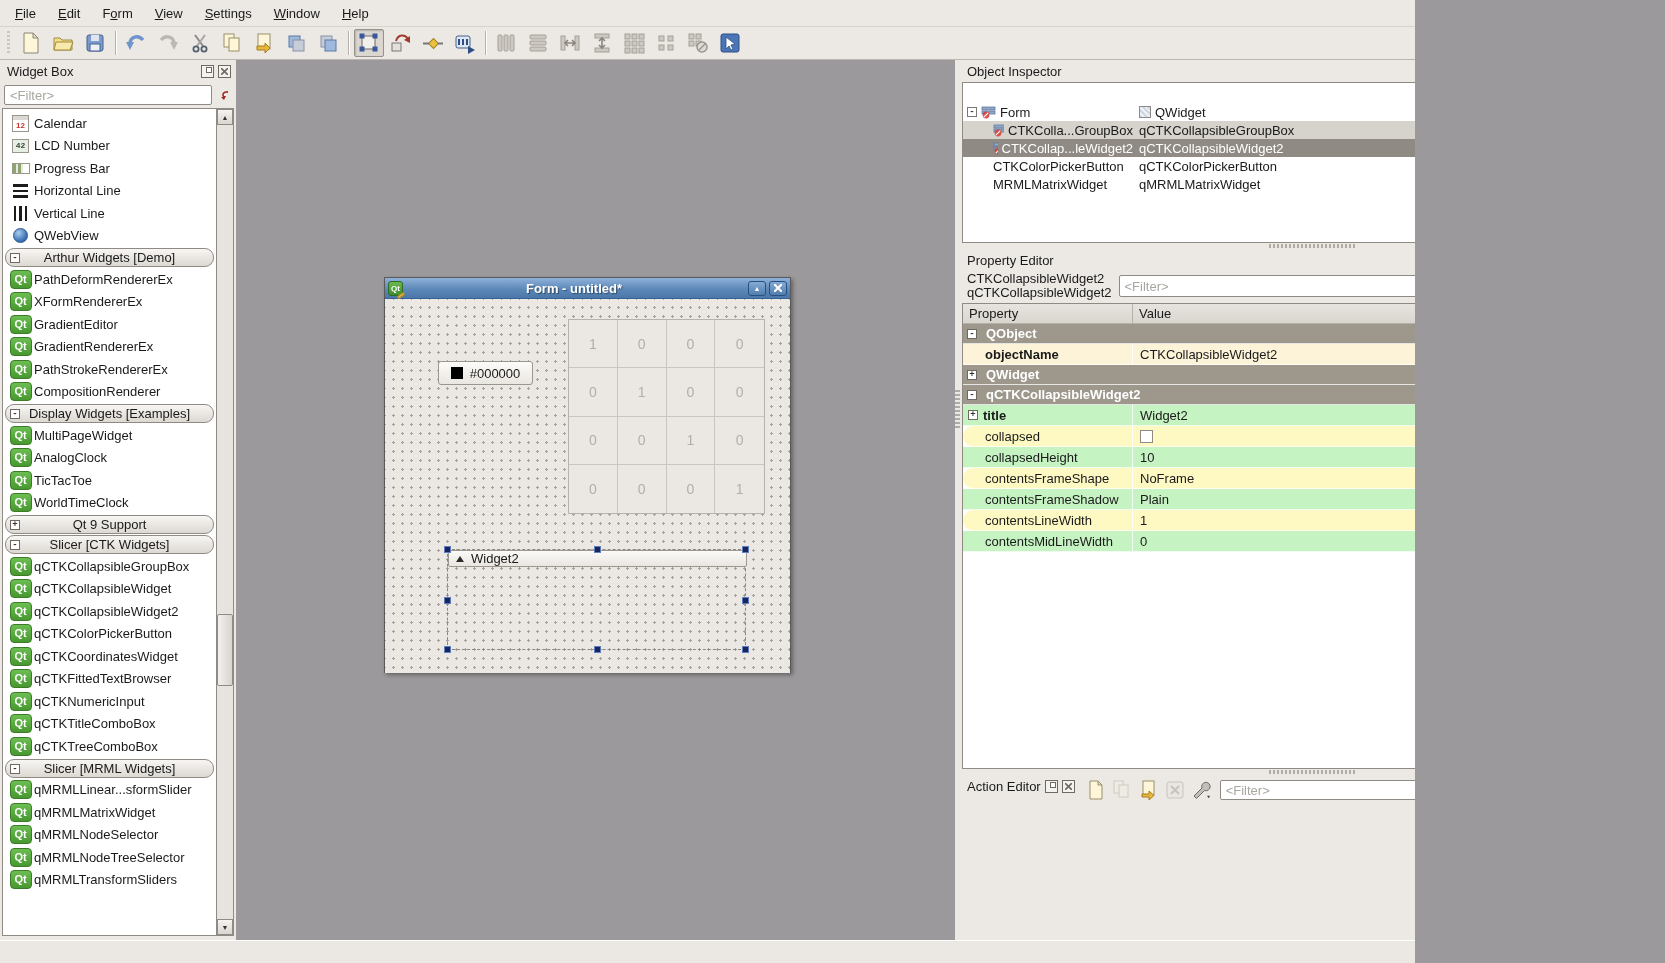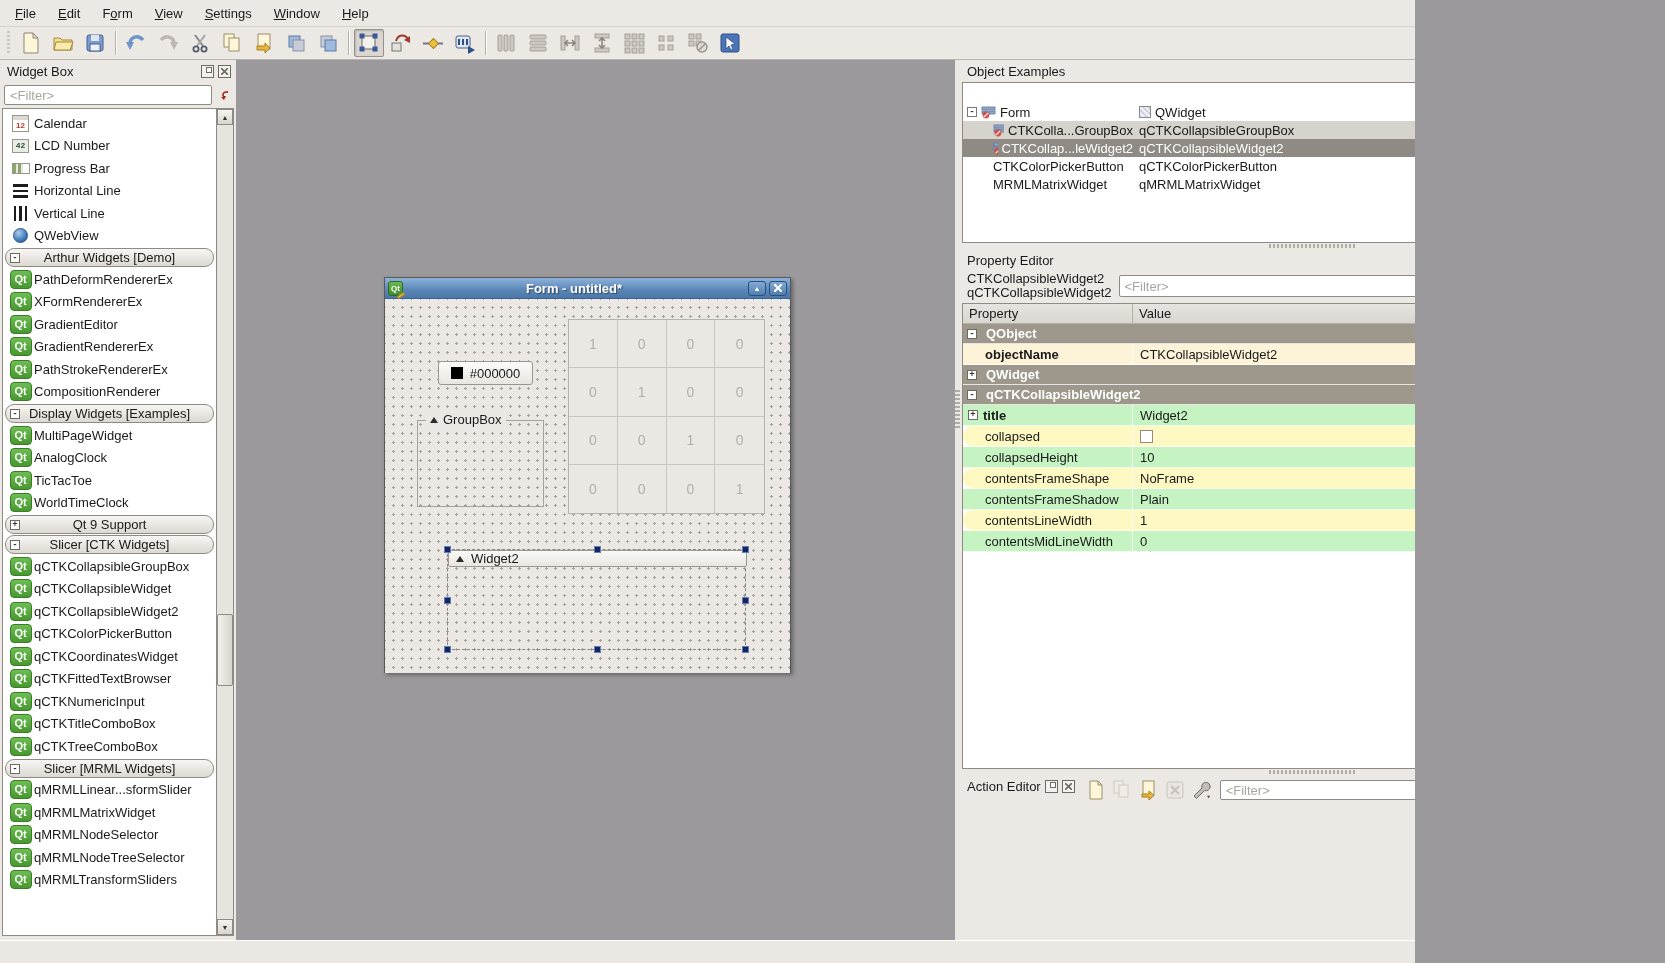--- a/index.html
+++ b/index.html
@@ -557,26 +557,20 @@
             </svg>
           </span>
       </div>
       <div class="fw-body">
 
         <div class="color-button">
           <span class="color-swatch"></span>
           <span>#000000</span>
         </div>
 
-        <div class="groupbox">
-          <div class="groupbox-title">
-            <span class="tri-up"></span>
-            <span>GroupBox</span>
-          </div>
-        </div>
 
         <div class="matrix-widget">
             <div class="matrix-cell">1</div>
             <div class="matrix-cell">0</div>
             <div class="matrix-cell">0</div>
             <div class="matrix-cell">0</div>
             <div class="matrix-cell">0</div>
             <div class="matrix-cell">1</div>
             <div class="matrix-cell">0</div>
             <div class="matrix-cell">0</div>
@@ -610,21 +604,21 @@
   </div>
 
   <div class="v-splitter">
       <span class="grip"></span>
     </div>
 
   <div class="right-dock">
 
     <div class="oi-panel">
       <div class="panel-title">
-        <span class="t">Object Examples</span>
+        <span class="t">Object Inspector</span>
         <span class="panel-btn">
             <span class="float-glyph"></span>
           </span>
         <span class="panel-btn">
             <svg width="7" height="7">
               <path d="M0 0 L7 7 M7 0 L0 7" stroke="#6e6a63" stroke-width="1.6"></path>
             </svg>
           </span>
       </div>
       <div class="panel-content">

